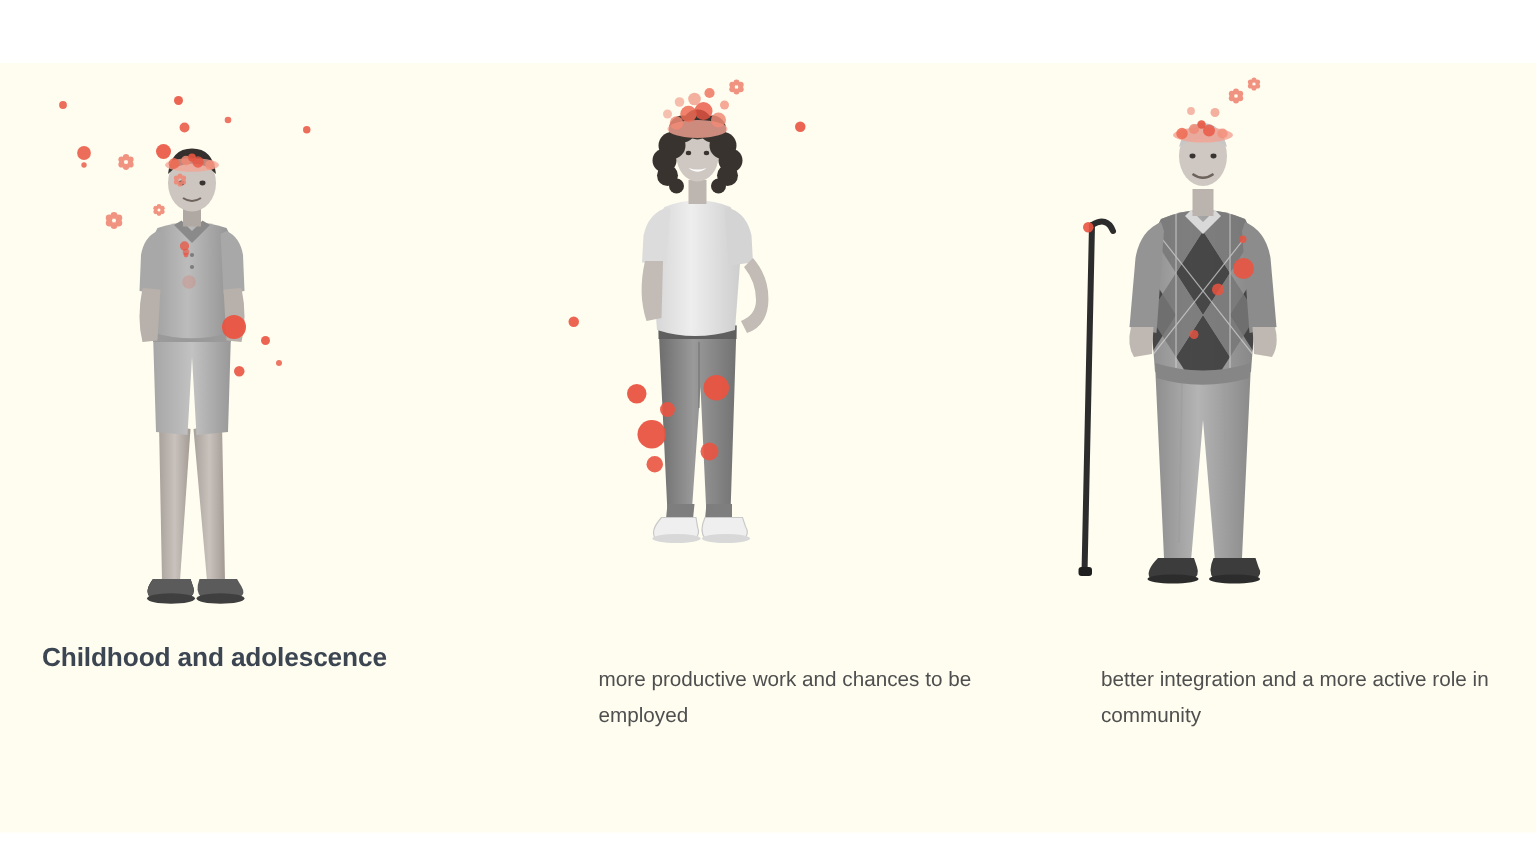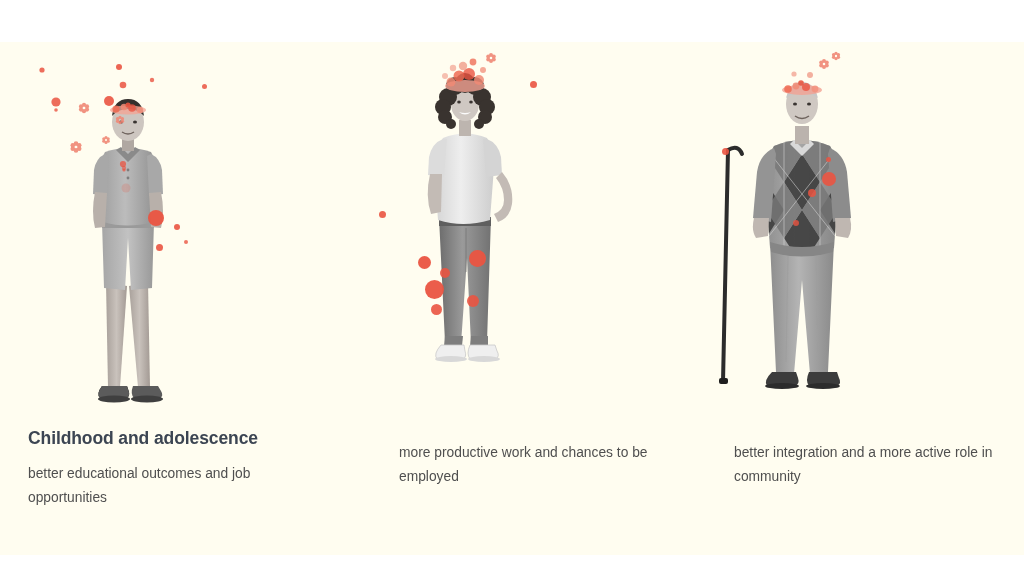--- a/index.html
+++ b/index.html
@@ -181,21 +181,20 @@
         <span class="dot" style="left:76px;top:54px;width:10px;height:10px;background:#ea5441;opacity:.9"></span>
         <span class="dot" style="left:174px;top:42px;width:5px;height:5px;background:#ea5441;opacity:.85"></span>
         <span class="dot" style="left:120px;top:168px;width:16px;height:16px;background:#ea5441;opacity:.95"></span>
         <span class="dot" style="left:146px;top:182px;width:6px;height:6px;background:#ea5441;opacity:.9"></span>
         <span class="dot" style="left:156px;top:198px;width:4px;height:4px;background:#ea5441;opacity:.8"></span>
         <span class="dot" style="left:128px;top:202px;width:7px;height:7px;background:#ea5441;opacity:.9"></span>
       </div>
 
       <div class="caption">
         <div class="caption-title">Childhood and adolescence</div>
-        <div class="caption-desc">better educational outcomes and job opportunities</div>
       </div>
     </div>
 
     <div class="col col-2">
       <div class="figure-area">
         <svg class="figure-svg" viewBox="0 0 320 378">
           <defs>
             <linearGradient id="gTee2" x1="0" y1="0" x2="1" y2="0">
               <stop offset="0" stop-color="#d3d3d3"></stop>
                 <stop offset="0.45" stop-color="#eeeeee"></stop>

